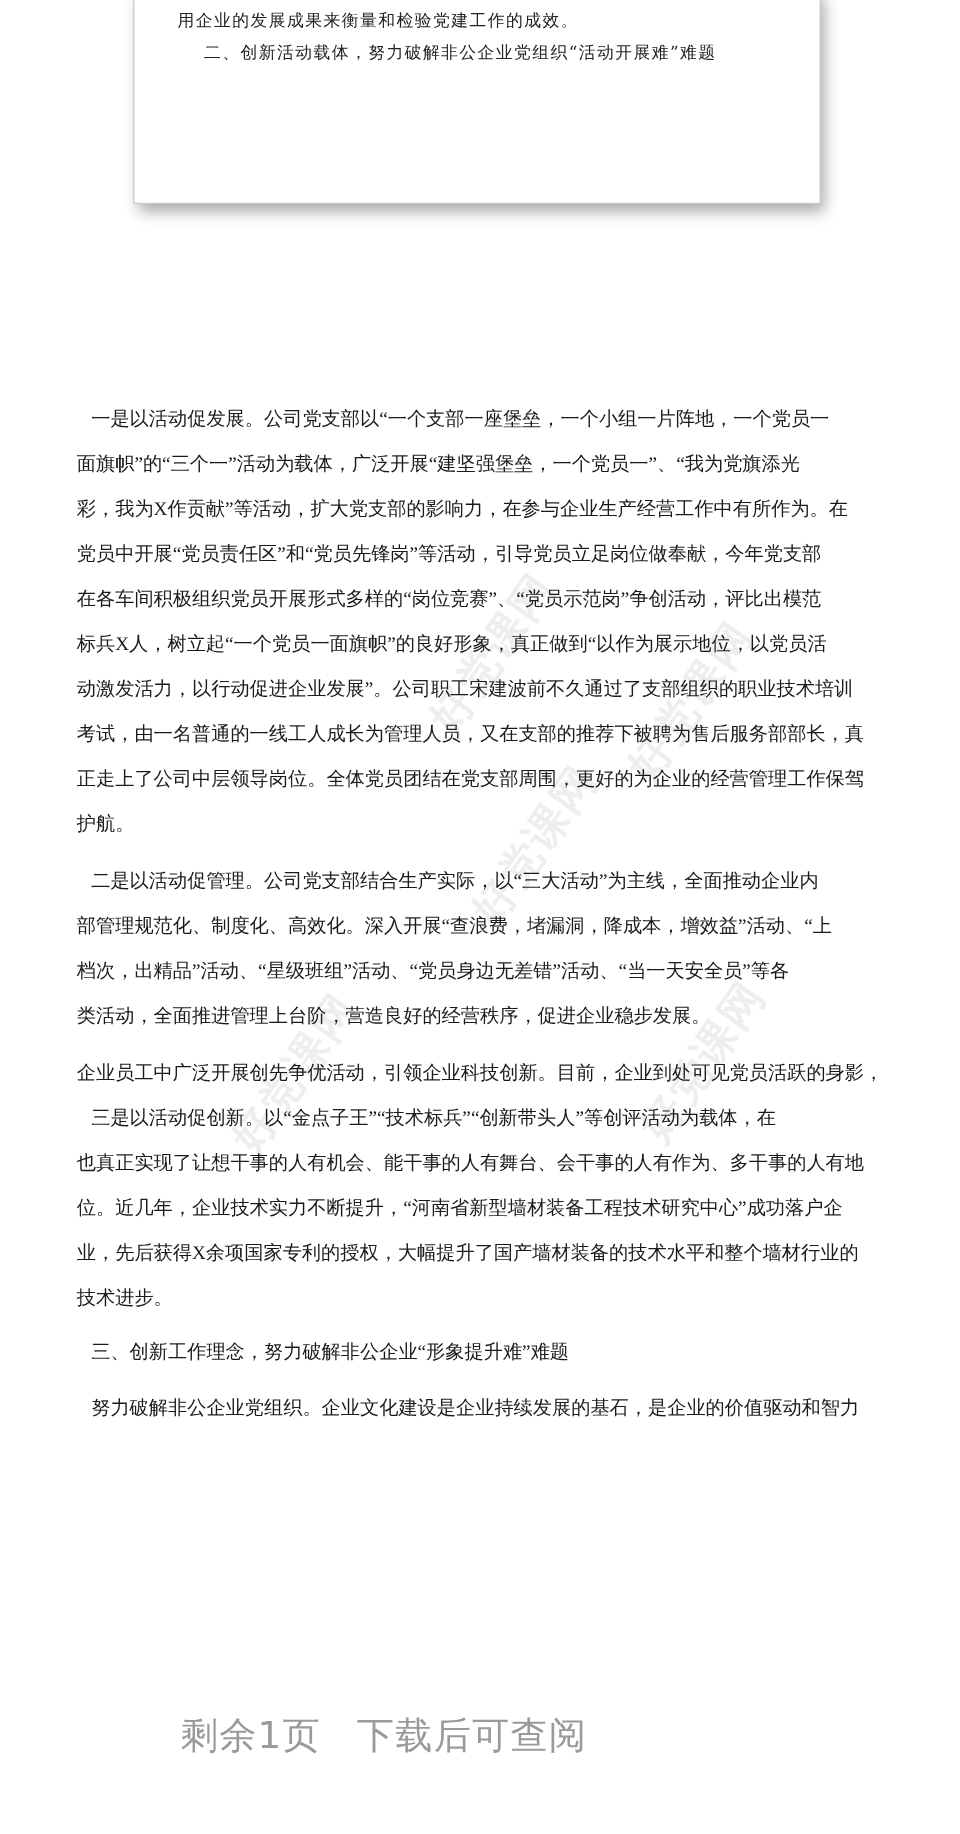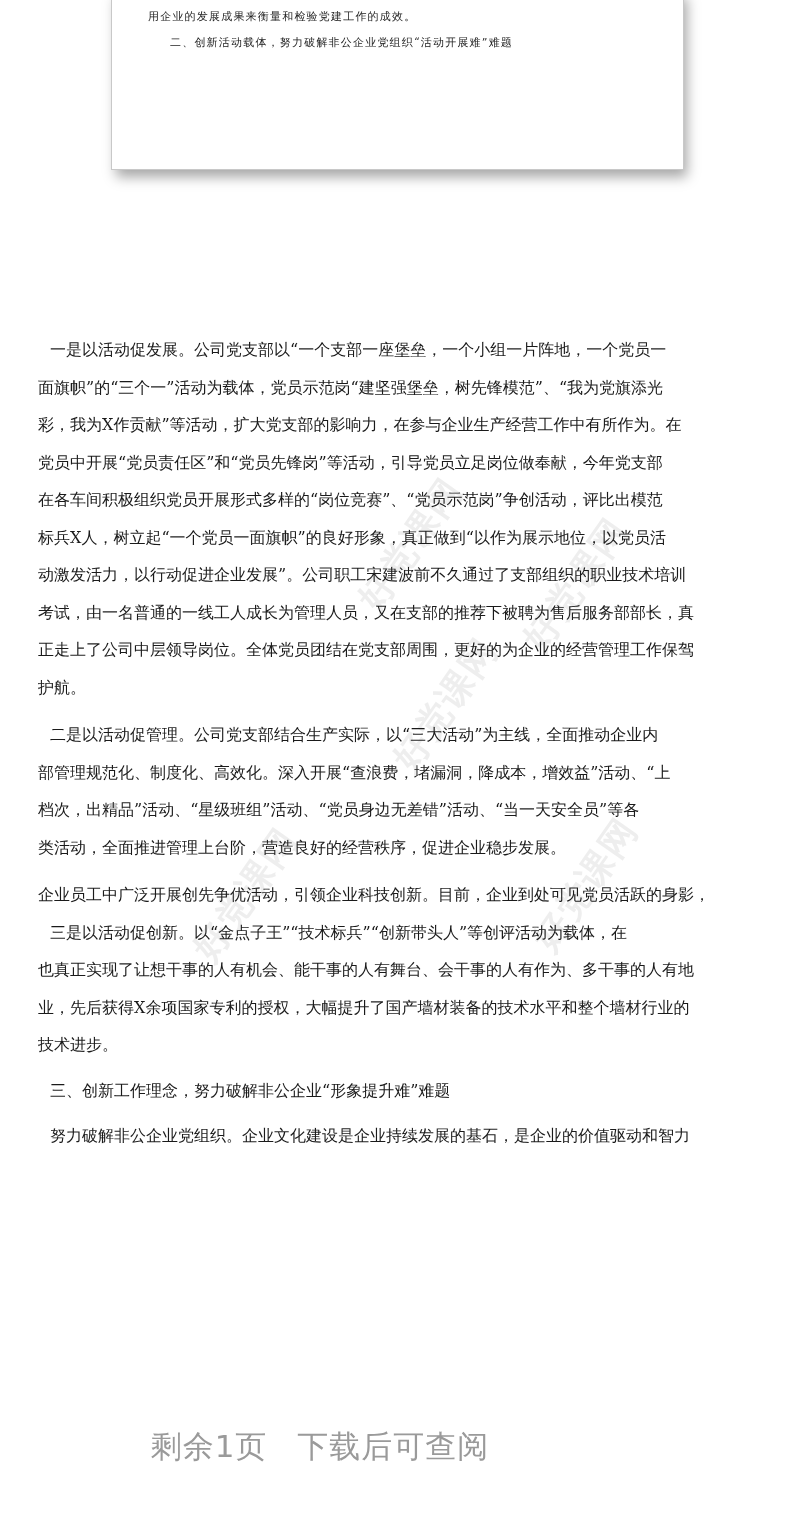--- a/index.html
+++ b/index.html
@@ -20,34 +20,35 @@
       position: absolute;
       left: 112px;
       top: -10px;
       width: 571px;
       height: 179px;
       background: #ffffff;
       box-shadow: 0 0 0 1px #c8c8c8, 4px 8px 12px rgba(0,0,0,0.35);
     }
     .page-card .pc-line {
       position: absolute;
-      font-size: 11px;
+      font-size: 14px;
       letter-spacing: 1.2px;
       white-space: nowrap;
       color: #222;
     }
     .pc-line-1 { left: 36px; top: 19px; }
     .pc-line-2 { left: 58px; top: 45px; }
 
     
     .doc {
       position: absolute;
-      left: 38px;
+      left: 64px;
       top: 331px;
       width: 728px;
+      font-family: Liberation Serif, serif;
     }
     .line {
       display: block;
       white-space: nowrap;
       height: 37.5px;
       line-height: 37.5px;
     }
     .line.indent { padding-left: 12px; }
 
     
@@ -88,40 +89,41 @@
 
 <div class="watermark" style="left:335px; top:520px;">好党课网</div>
 <div class="watermark" style="left:500px; top:560px;">好党课网</div>
 <div class="watermark" style="left:370px; top:680px;">好党课网</div>
 <div class="watermark" style="left:170px; top:870px;">好党课网</div>
 <div class="watermark" style="left:510px; top:860px;">好党课网</div>
 
 <div class="doc">
   <div class="block">
     <span class="line indent" style="padding-left:12px">一是以活动促发展。公司党支部以“一个支部一座堡垒，一个小组一片阵地，一个党员一</span>
-    <span class="line">面旗帜”的“三个一”活动为载体，党员示范岗“建坚强堡垒，树先锋模范”、“我为党旗添光</span>
+    <span class="line">面旗帜”的“三个一”活动为载体，广泛开展“建坚强堡垒，一个党员一”、“我为党旗添光</span>
     <span class="line">彩，我为X作贡献”等活动，扩大党支部的影响力，在参与企业生产经营工作中有所作为。在</span>
     <span class="line">党员中开展“党员责任区”和“党员先锋岗”等活动，引导党员立足岗位做奉献，今年党支部</span>
     <span class="line">在各车间积极组织党员开展形式多样的“岗位竞赛”、“党员示范岗”争创活动，评比出模范</span>
     <span class="line">标兵X人，树立起“一个党员一面旗帜”的良好形象，真正做到“以作为展示地位，以党员活</span>
     <span class="line">动激发活力，以行动促进企业发展”。公司职工宋建波前不久通过了支部组织的职业技术培训</span>
     <span class="line">考试，由一名普通的一线工人成长为管理人员，又在支部的推荐下被聘为售后服务部部长，真</span>
     <span class="line">正走上了公司中层领导岗位。全体党员团结在党支部周围，更好的为企业的经营管理工作保驾</span>
     <span class="line">护航。</span>
   </div>
   <div class="block" style="margin-top:10px;">
     <span class="line indent">二是以活动促管理。公司党支部结合生产实际，以“三大活动”为主线，全面推动企业内</span>
     <span class="line">部管理规范化、制度化、高效化。深入开展“查浪费，堵漏洞，降成本，增效益”活动、“上</span>
     <span class="line">档次，出精品”活动、“星级班组”活动、“党员身边无差错”活动、“当一天安全员”等各</span>
     <span class="line">类活动，全面推进管理上台阶，营造良好的经营秩序，促进企业稳步发展。</span>
   </div>
   <div class="block" style="margin-top:10px;">
     <span class="line">企业员工中广泛开展创先争优活动，引领企业科技创新。目前，企业到处可见党员活跃的身影，</span>
     <span class="line indent">三是以活动促创新。以“金点子王”“技术标兵”“创新带头人”等创评活动为载体，在</span>
     <span class="line">也真正实现了让想干事的人有机会、能干事的人有舞台、会干事的人有作为、多干事的人有地</span>
+    <span class="line">位。近几年，企业技术实力不断提升，“河南省新型墙材装备工程技术研究中心”成功落户企</span>
     <span class="line">业，先后获得X余项国家专利的授权，大幅提升了国产墙材装备的技术水平和整个墙材行业的</span>
     <span class="line">技术进步。</span>
   </div>
   <div class="block" style="margin-top:8px;">
     <span class="line indent">三、创新工作理念，努力破解非公企业“形象提升难”难题</span>
   </div>
   <div class="block" style="margin-top:8px;">
     <span class="line indent">努力破解非公企业党组织。企业文化建设是企业持续发展的基石，是企业的价值驱动和智力</span>
   </div>
 </div>

